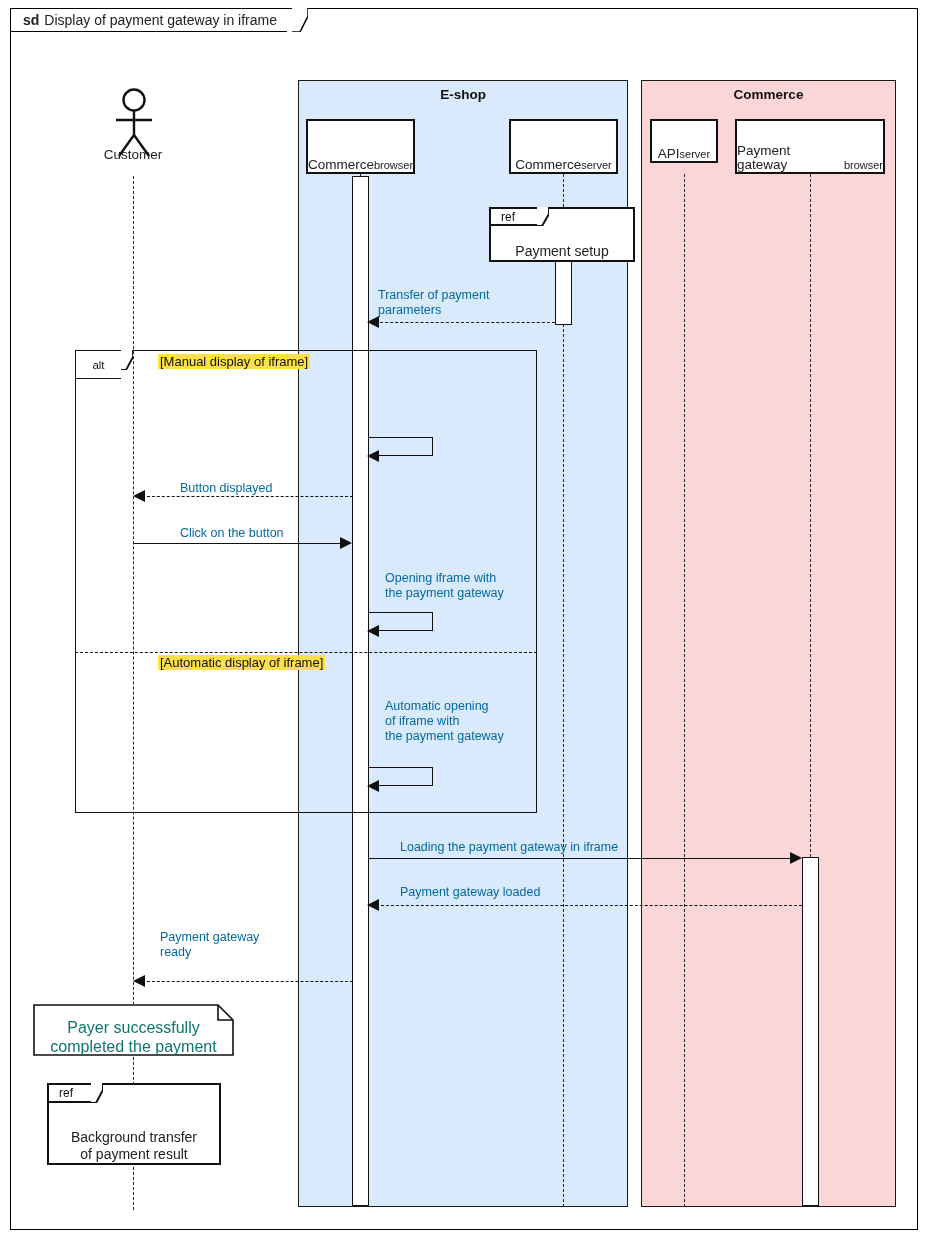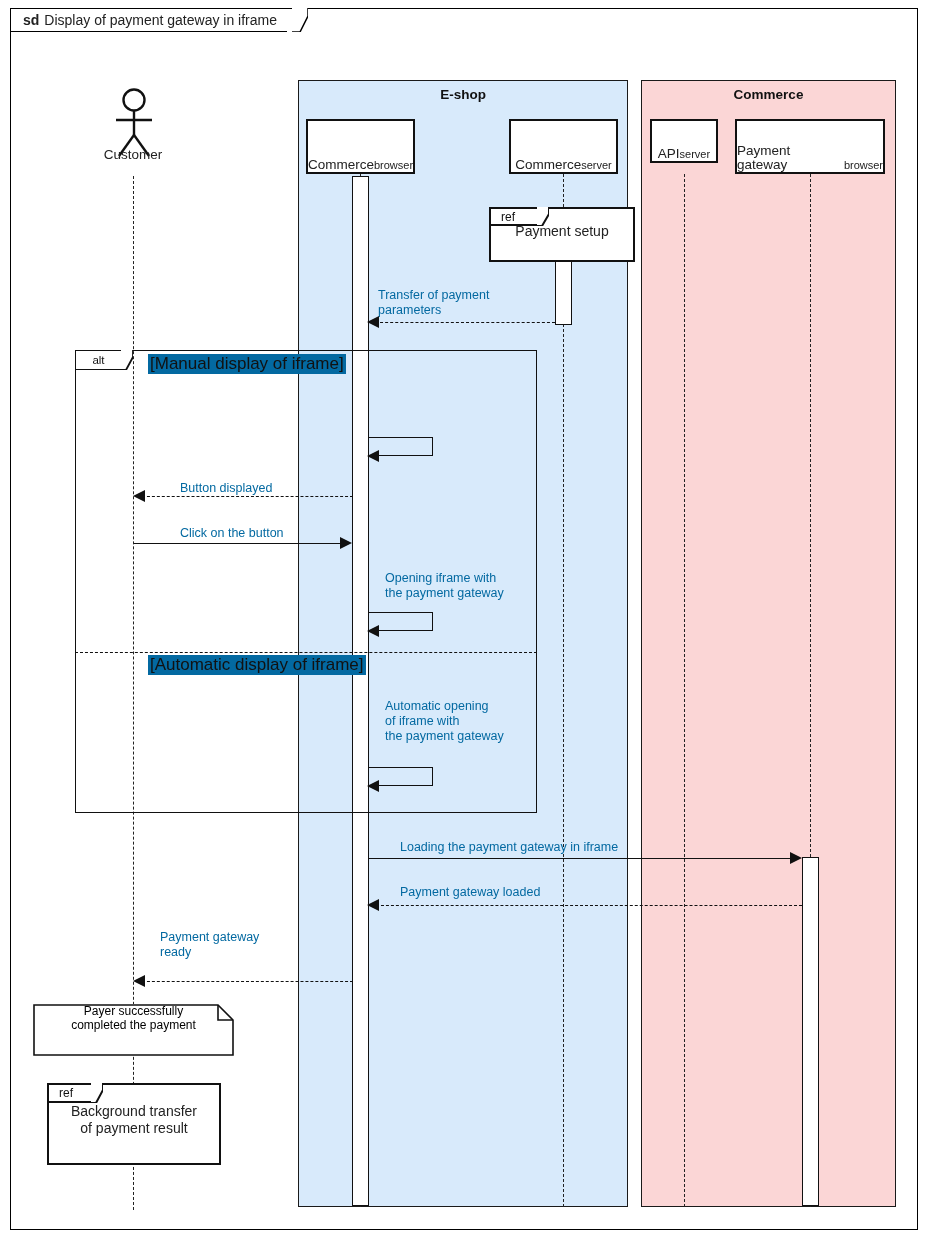--- a/index.html
+++ b/index.html
@@ -48,35 +48,35 @@
 
   
   .selfloop{position:absolute;box-sizing:border-box;border:1.4px solid #111;border-left:none;background:transparent;}
 
   
   .frag{position:absolute;box-sizing:border-box;border:1.8px solid #111;background:transparent;}
   .frag-tag{position:absolute;box-sizing:border-box;border-left:1.8px solid #111;
             border-top:1.8px solid #111;border-bottom:1.8px solid #111;background:#fff;
             display:flex;align-items:center;justify-content:center;font-size:11.5px;color:#111;}
   .frag-tag-corner{position:absolute;overflow:hidden;}
-  .frag-cond{position:absolute;font-size:17px;color:#111;background:#0369a1;padding:0 2px;white-space:nowrap;}
+  .frag-cond{position:absolute;font-size:13px;color:#111;background:#fde047;padding:0 2px;white-space:nowrap;margin-left:10px;}
   .frag-divider{position:absolute;height:0;border-top:1.8px dashed #111;}
 
   
   .refbox{position:absolute;box-sizing:border-box;border:2px solid #111;background:#fff;
-          display:flex;align-items:flex-start;justify-content:center;text-align:center;
+          display:flex;align-items:flex-end;justify-content:center;text-align:center;
           font-size:14px;color:#222;line-height:1.2;white-space:pre-line;}
   .ref-tag{position:absolute;box-sizing:border-box;border-left:2px solid #111;
            border-top:2px solid #111;border-bottom:2px solid #111;background:#fff;
            display:flex;align-items:center;padding-left:10px;font-size:12px;color:#111;}
 
   
   .note{position:absolute;box-sizing:border-box;background:#fff;
-        display:flex;align-items:flex-start;justify-content:center;text-align:center;
-        font-size:12px;color:#000000;line-height:1.2;white-space:pre-line;}
+        display:flex;align-items:flex-end;justify-content:center;text-align:center;
+        font-size:16px;color:#0f766e;line-height:1.2;white-space:pre-line;}
   .note svg{position:absolute;left:0;top:0;}
   .note .note-txt{position:relative;z-index:2;padding:0 8px;}
 </style>
 </head>
 <body>
 
 <div id="stage">
 
   <div class="sd-frame"></div>
   <div class="sd-tag">
@@ -150,21 +150,21 @@
       <path d="M12,0 L12,7 L5,19 L0,19" fill="none" stroke="#111" stroke-width="2"></path>
     </svg>
   </div>
 
   <div class="msg-label" style="left:378px;top:288px;width:170px;">Transfer of payment
 parameters</div>
   <div class="msg-line dashed" style="left:375px;top:322px;width:180px;"></div>
   <div class="arrow-head arrow-left" style="left:367px;top:316px;"></div>
 
   <div class="frag" style="left:75px;top:350px;width:462px;height:463px;"></div>
-  <div class="frag-tag" style="left:75px;top:350px;width:46px;height:20px;">
+  <div class="frag-tag" style="left:75px;top:350px;width:46px;height:29px;">
     <span>alt</span>
   </div>
   <div class="frag-tag-corner" style="left:121px;top:350px;width:12px;height:20px;">
     <svg width="12" height="20" viewBox="0 0 12 20">
       <path d="M0,0 L12,0 L12,7 L5,20 L0,20 Z" fill="#fff" stroke="none"></path>
       <path d="M12,0 L12,7 L5,20 L0,20" fill="none" stroke="#111" stroke-width="1.8"></path>
     </svg>
   </div>
   <div class="frag-cond" style="left:148px;top:354px;">[Manual display of iframe]</div>
 

